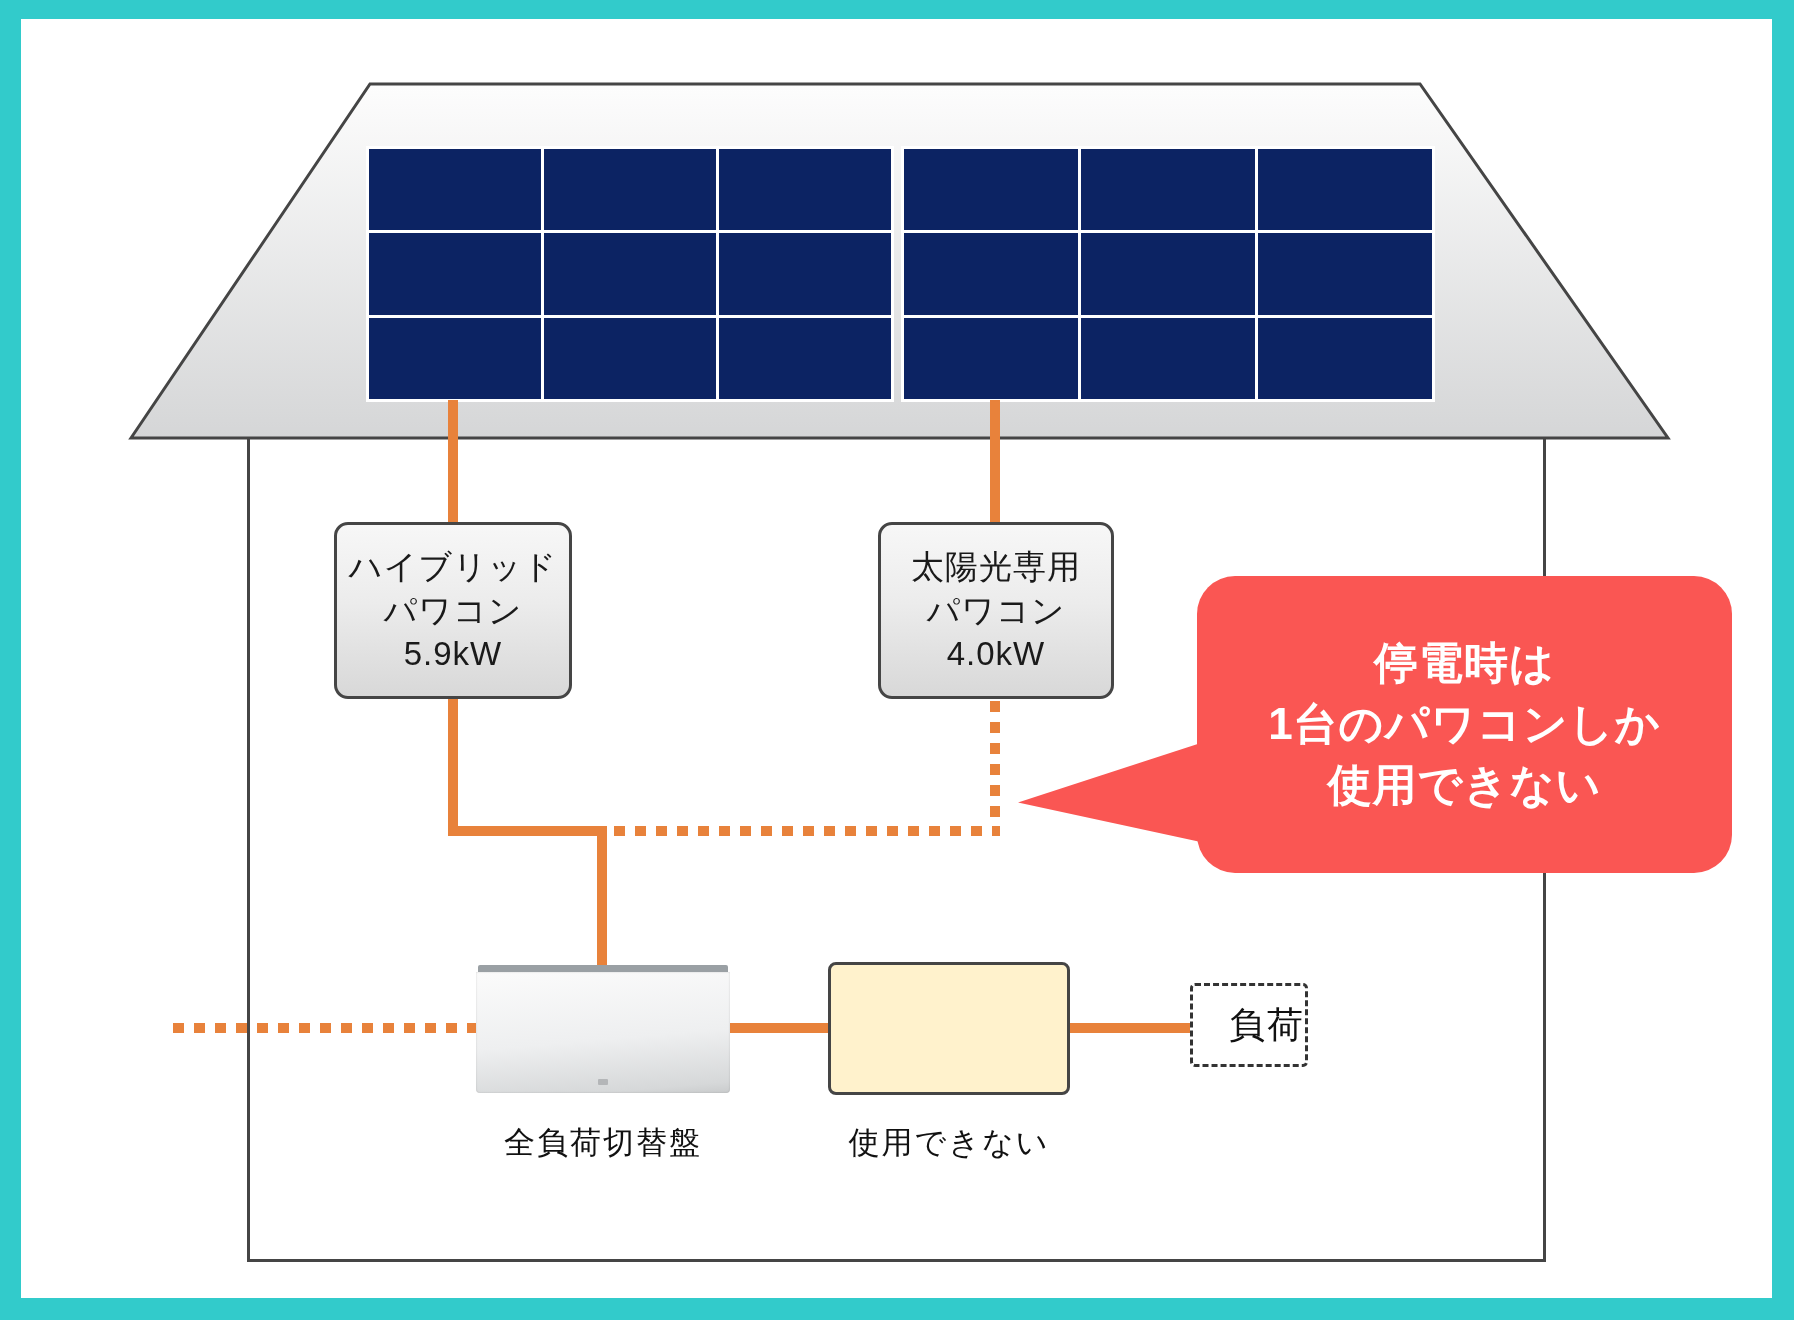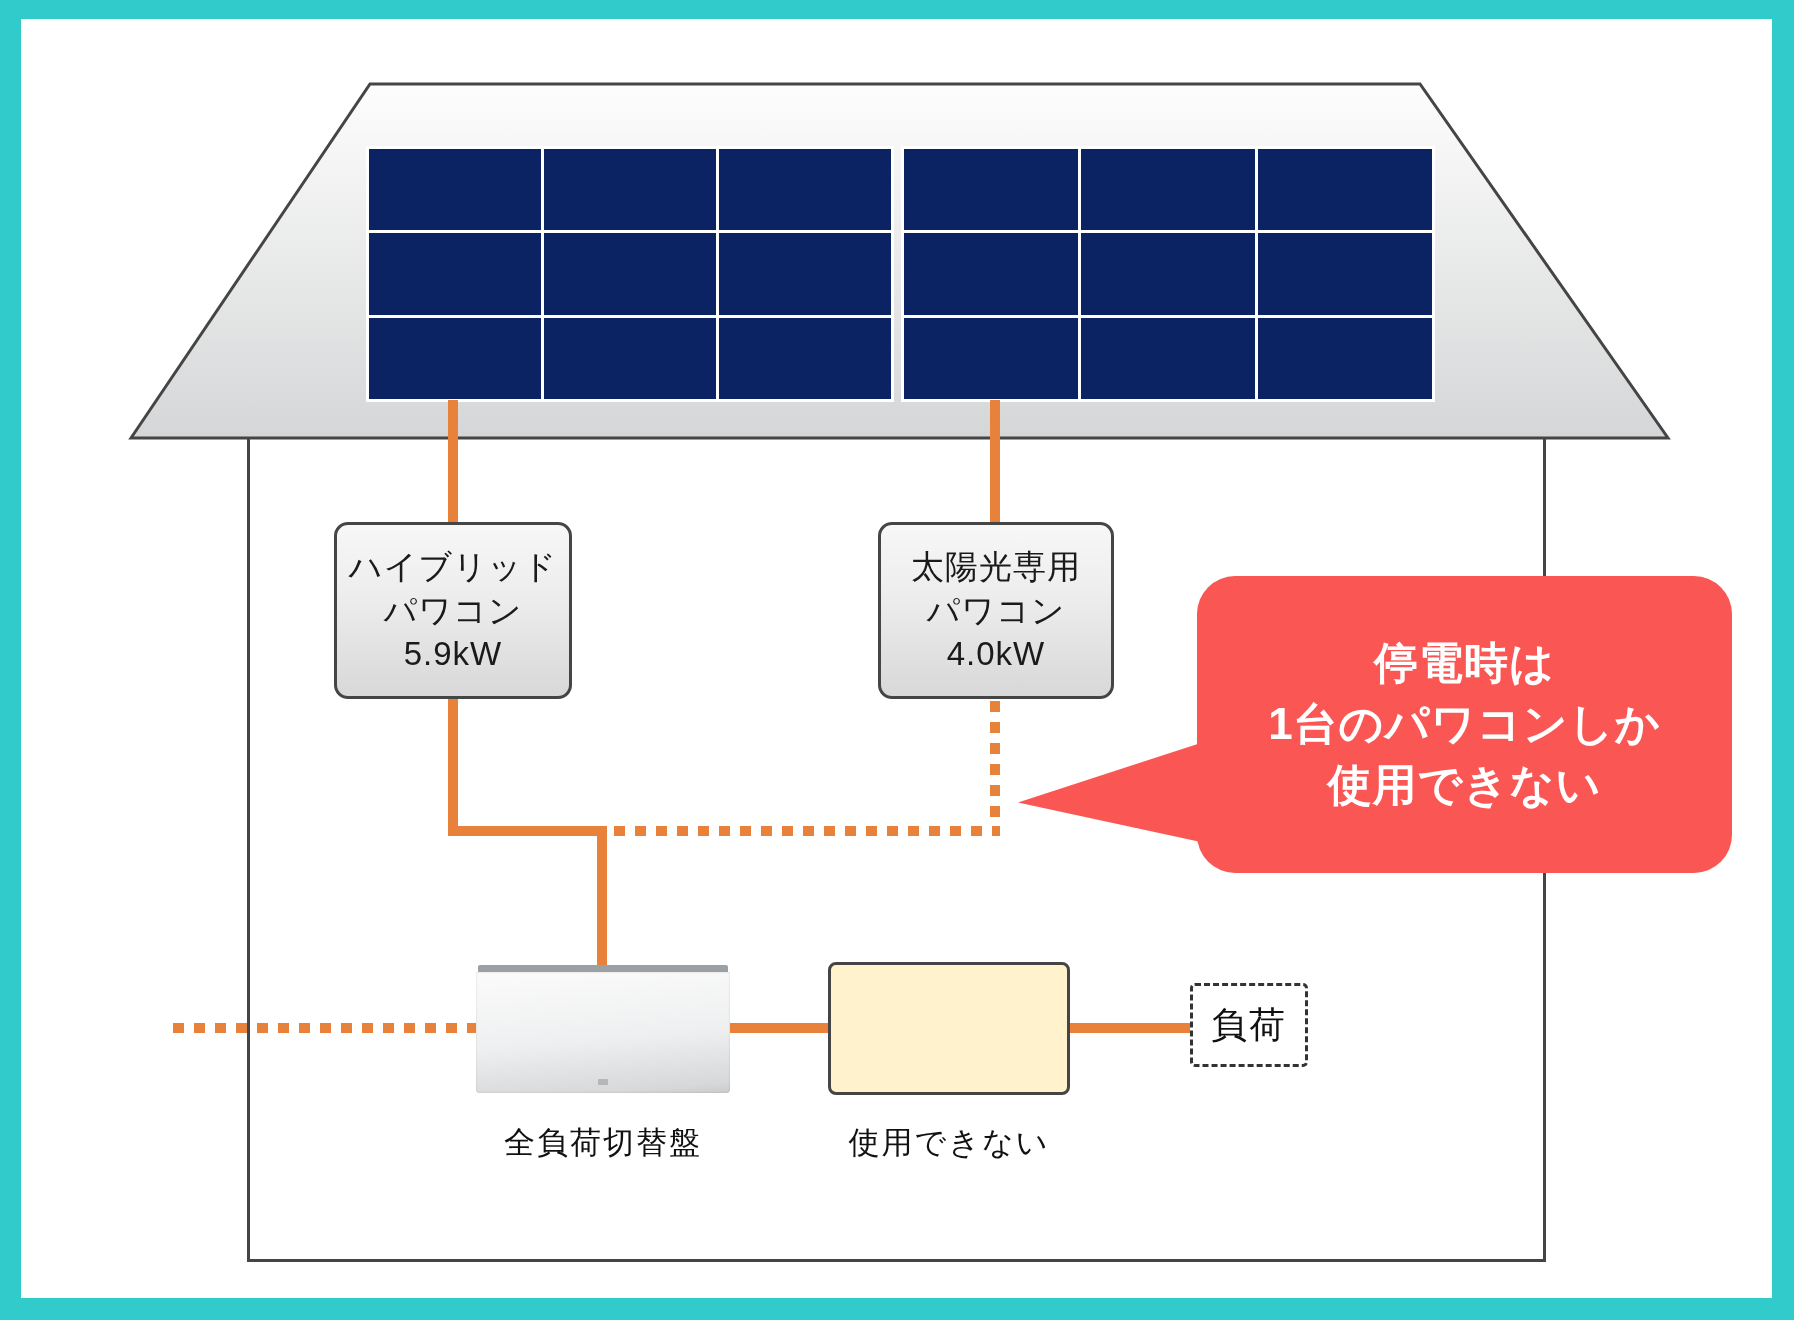--- a/index.html
+++ b/index.html
@@ -78,21 +78,21 @@
   }
   
   #dist-box{
     position:absolute;left:828px;top:962px;width:242px;height:133px;box-sizing:border-box;
     border:3px solid var(--ink);border-radius:8px;background:var(--yellow);z-index:4;
   }
   
   #load-box{
     position:absolute;left:1190px;top:983px;width:118px;height:84px;box-sizing:border-box;
     border:3px dashed #333;border-radius:5px;background:#fff;z-index:4;
-    display:flex;align-items:center;justify-content:center;
+    display:flex;align-items:center;justify-content:flex-end;
   }
   #load-box span{font-size:36px;color:#111;letter-spacing:2px;}
   
   .board-label{
     position:absolute;top:1122px;width:320px;text-align:center;
     font-size:31px;color:#111;letter-spacing:2px;z-index:4;
   }
   #switchboard-label{left:443px;}
   #dist-label{left:789px;}
   

